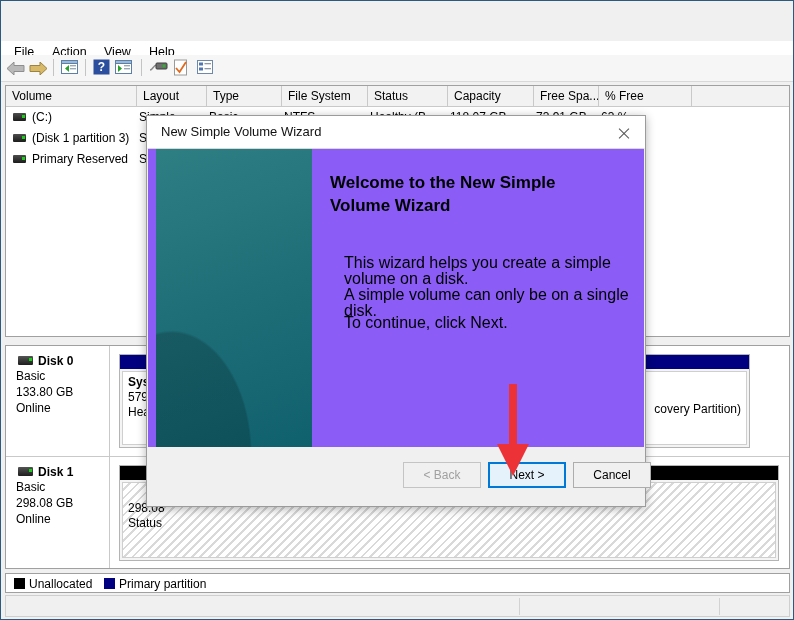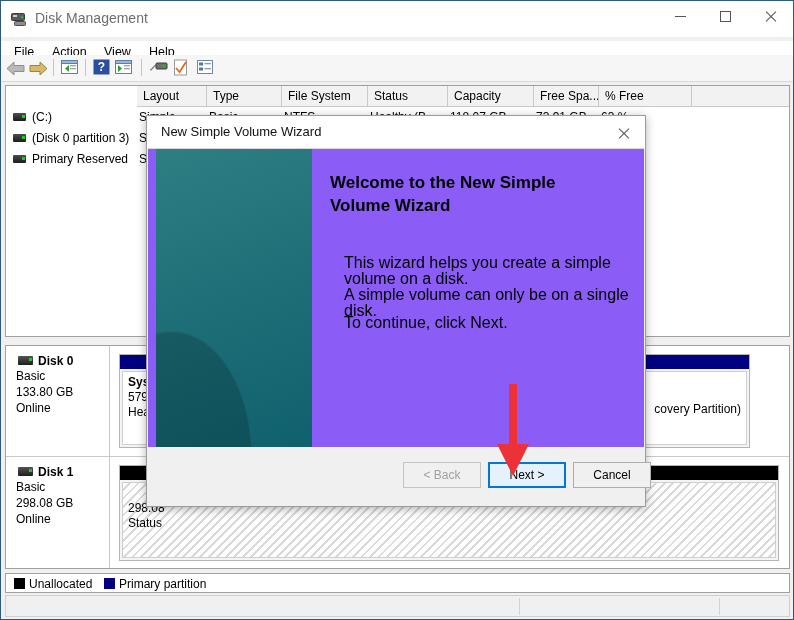--- a/index.html
+++ b/index.html
@@ -186,41 +186,20 @@
   .btn.disabled{color:#a0a0a0;background:#f0f0f0;border-color:#c4c4c4;}
   .btn.focused{border:2px solid #0078d7;background:#e6f2fb;}
   
   .annot-arrow{position:absolute;left:492px;top:383px;width:40px;height:92px;}
 </style>
 </head>
 <body>
 
 <div id="app">
 
-  <div class="titlebar">
-    <span class="title-icon">
-      <svg width="17" height="15" viewBox="0 0 17 15">
-        <rect x="0.5" y="2.5" width="13" height="7" rx="1" fill="#5a5a5a" stroke="#3b3b3b"></rect>
-        <rect x="2" y="4" width="4" height="2" fill="#cfcfcf"></rect>
-        <circle cx="11" cy="6" r="1.3" fill="#19c219"></circle>
-        <rect x="3.5" y="10.5" width="11" height="4" rx="1" fill="#8e8e8e" stroke="#4b4b4b"></rect>
-      </svg>
-    </span>
-    <span class="title-text">Disk Management</span>
-
-    <div class="wbtn wbtn-min">
-      <i class="glyph-min"></i>
-    </div>
-    <div class="wbtn wbtn-max">
-      <i class="glyph-max"></i>
-    </div>
-    <div class="wbtn wbtn-close">
-      <i class="glyph-close"></i>
-    </div>
-  </div>
 
   <div class="menubar">
     <div class="menu-item" style="left:6px">File</div>
     <div class="menu-item" style="left:44px">Action</div>
     <div class="menu-item" style="left:96px">View</div>
     <div class="menu-item" style="left:141px">Help</div>
   </div>
 
   <div class="toolbar">
     <div class="tb" style="left:6px">
@@ -278,20 +257,21 @@
         <rect x="0.5" y="1.5" width="15" height="13" fill="#fff" stroke="#6f88a8"></rect>
         <rect x="2" y="3.5" width="4" height="3" fill="#4f78b0"></rect>
         <rect x="7.5" y="4" width="6.5" height="1.3" fill="#8b98a8"></rect>
         <rect x="2" y="8.5" width="4" height="3" fill="#4f78b0"></rect>
         <rect x="7.5" y="9" width="6.5" height="1.3" fill="#8b98a8"></rect>
       </svg>
     </div>
   </div>
 
   <div class="listpane">
+    <div class="colhead" style="left:0;width:131px">Volume</div>
     <div class="colhead" style="left:131px;width:70px">Layout</div>
     <div class="colhead" style="left:201px;width:75px">Type</div>
     <div class="colhead" style="left:276px;width:86px">File System</div>
     <div class="colhead" style="left:362px;width:80px">Status</div>
     <div class="colhead" style="left:442px;width:86px">Capacity</div>
     <div class="colhead" style="left:528px;width:65px">Free Spa...</div>
     <div class="colhead" style="left:593px;width:93px">% Free</div>
     <div class="colhead" style="left:686px;width:97px;border-right:none"></div>
 
     <div class="vrow" style="top:21px">
@@ -301,21 +281,21 @@
       <span class="vcell" style="left:203px">Basic</span>
       <span class="vcell" style="left:278px">NTFS</span>
       <span class="vcell" style="left:364px">Healthy (B...</span>
       <span class="vcell" style="left:444px">118.07 GB</span>
       <span class="vcell" style="left:530px">73.91 GB</span>
       <span class="vcell" style="left:595px">63 %</span>
     </div>
 
     <div class="vrow" style="top:42px">
       <span class="vol-icon"></span>
-      <span class="vcell" style="left:26px">(Disk 0 partition 3)</span>
+      <span class="vcell" style="left:26px">(Disk 1 partition 3)</span>
       <span class="vcell" style="left:133px">Si</span>
     </div>
 
     <div class="vrow" style="top:63px">
       <span class="vol-icon"></span>
       <span class="vcell" style="left:26px">Primary Reserved</span>
       <span class="vcell" style="left:133px">Si</span>
     </div>
   </div>
 

